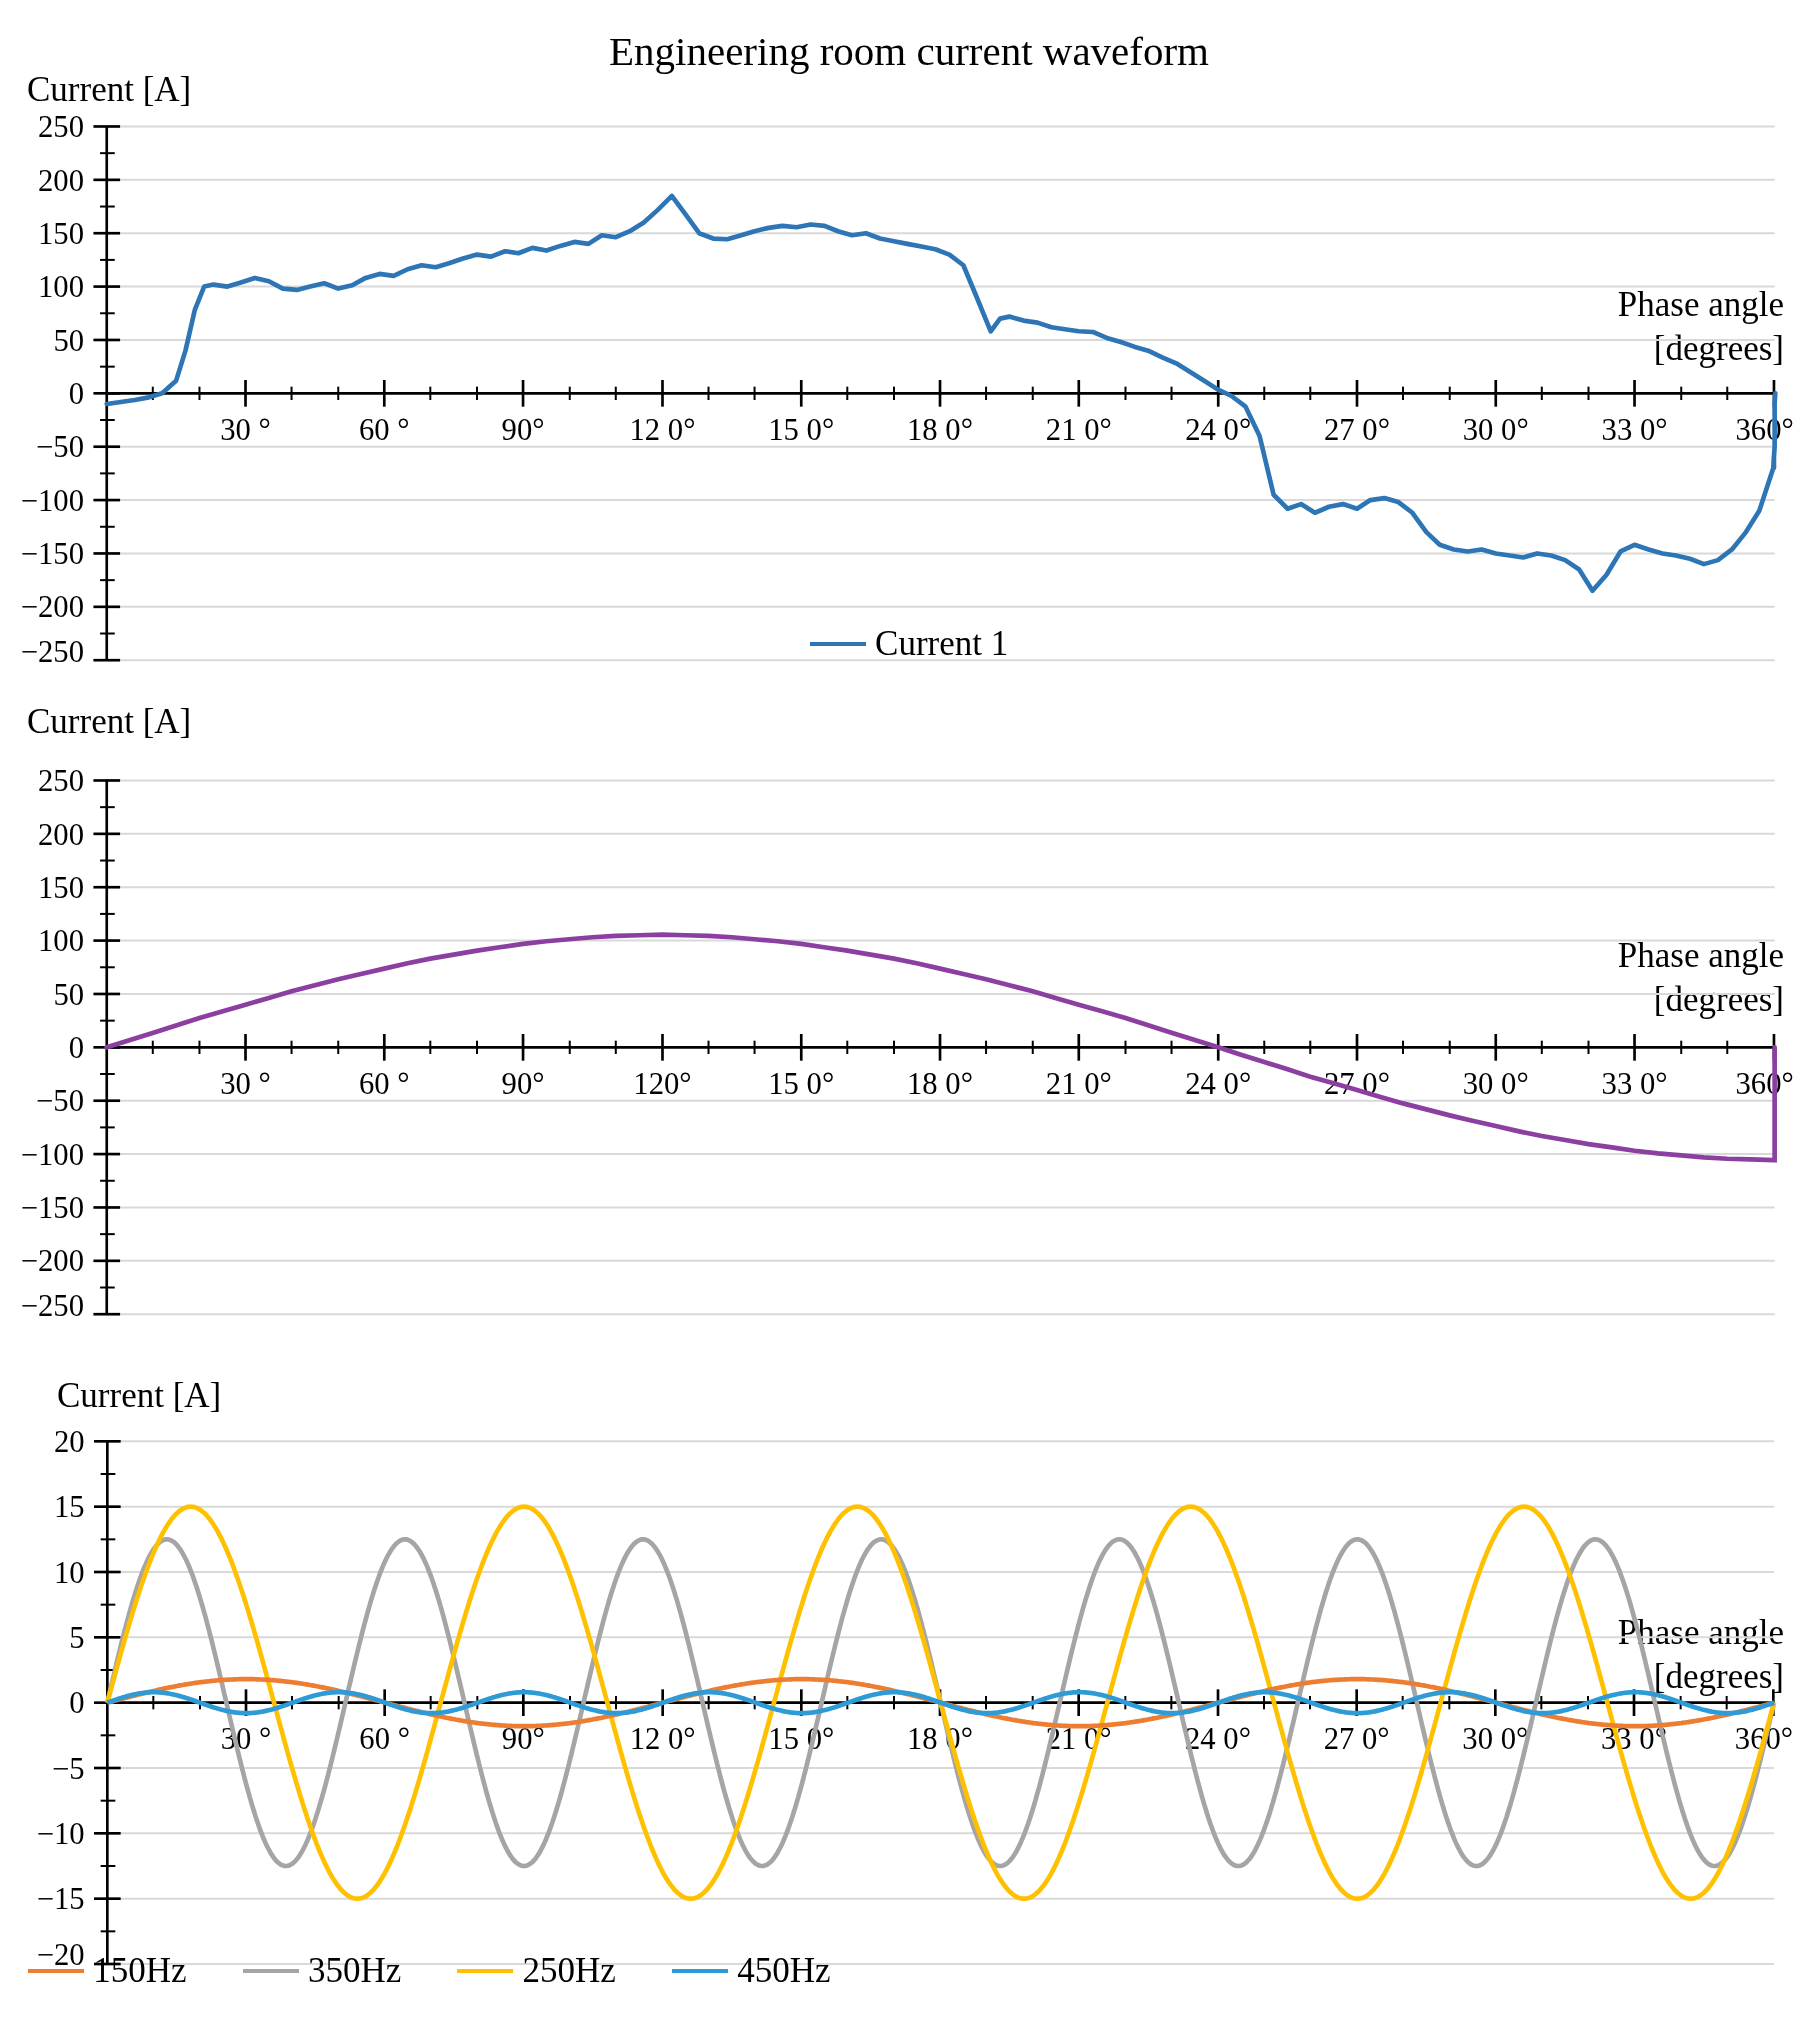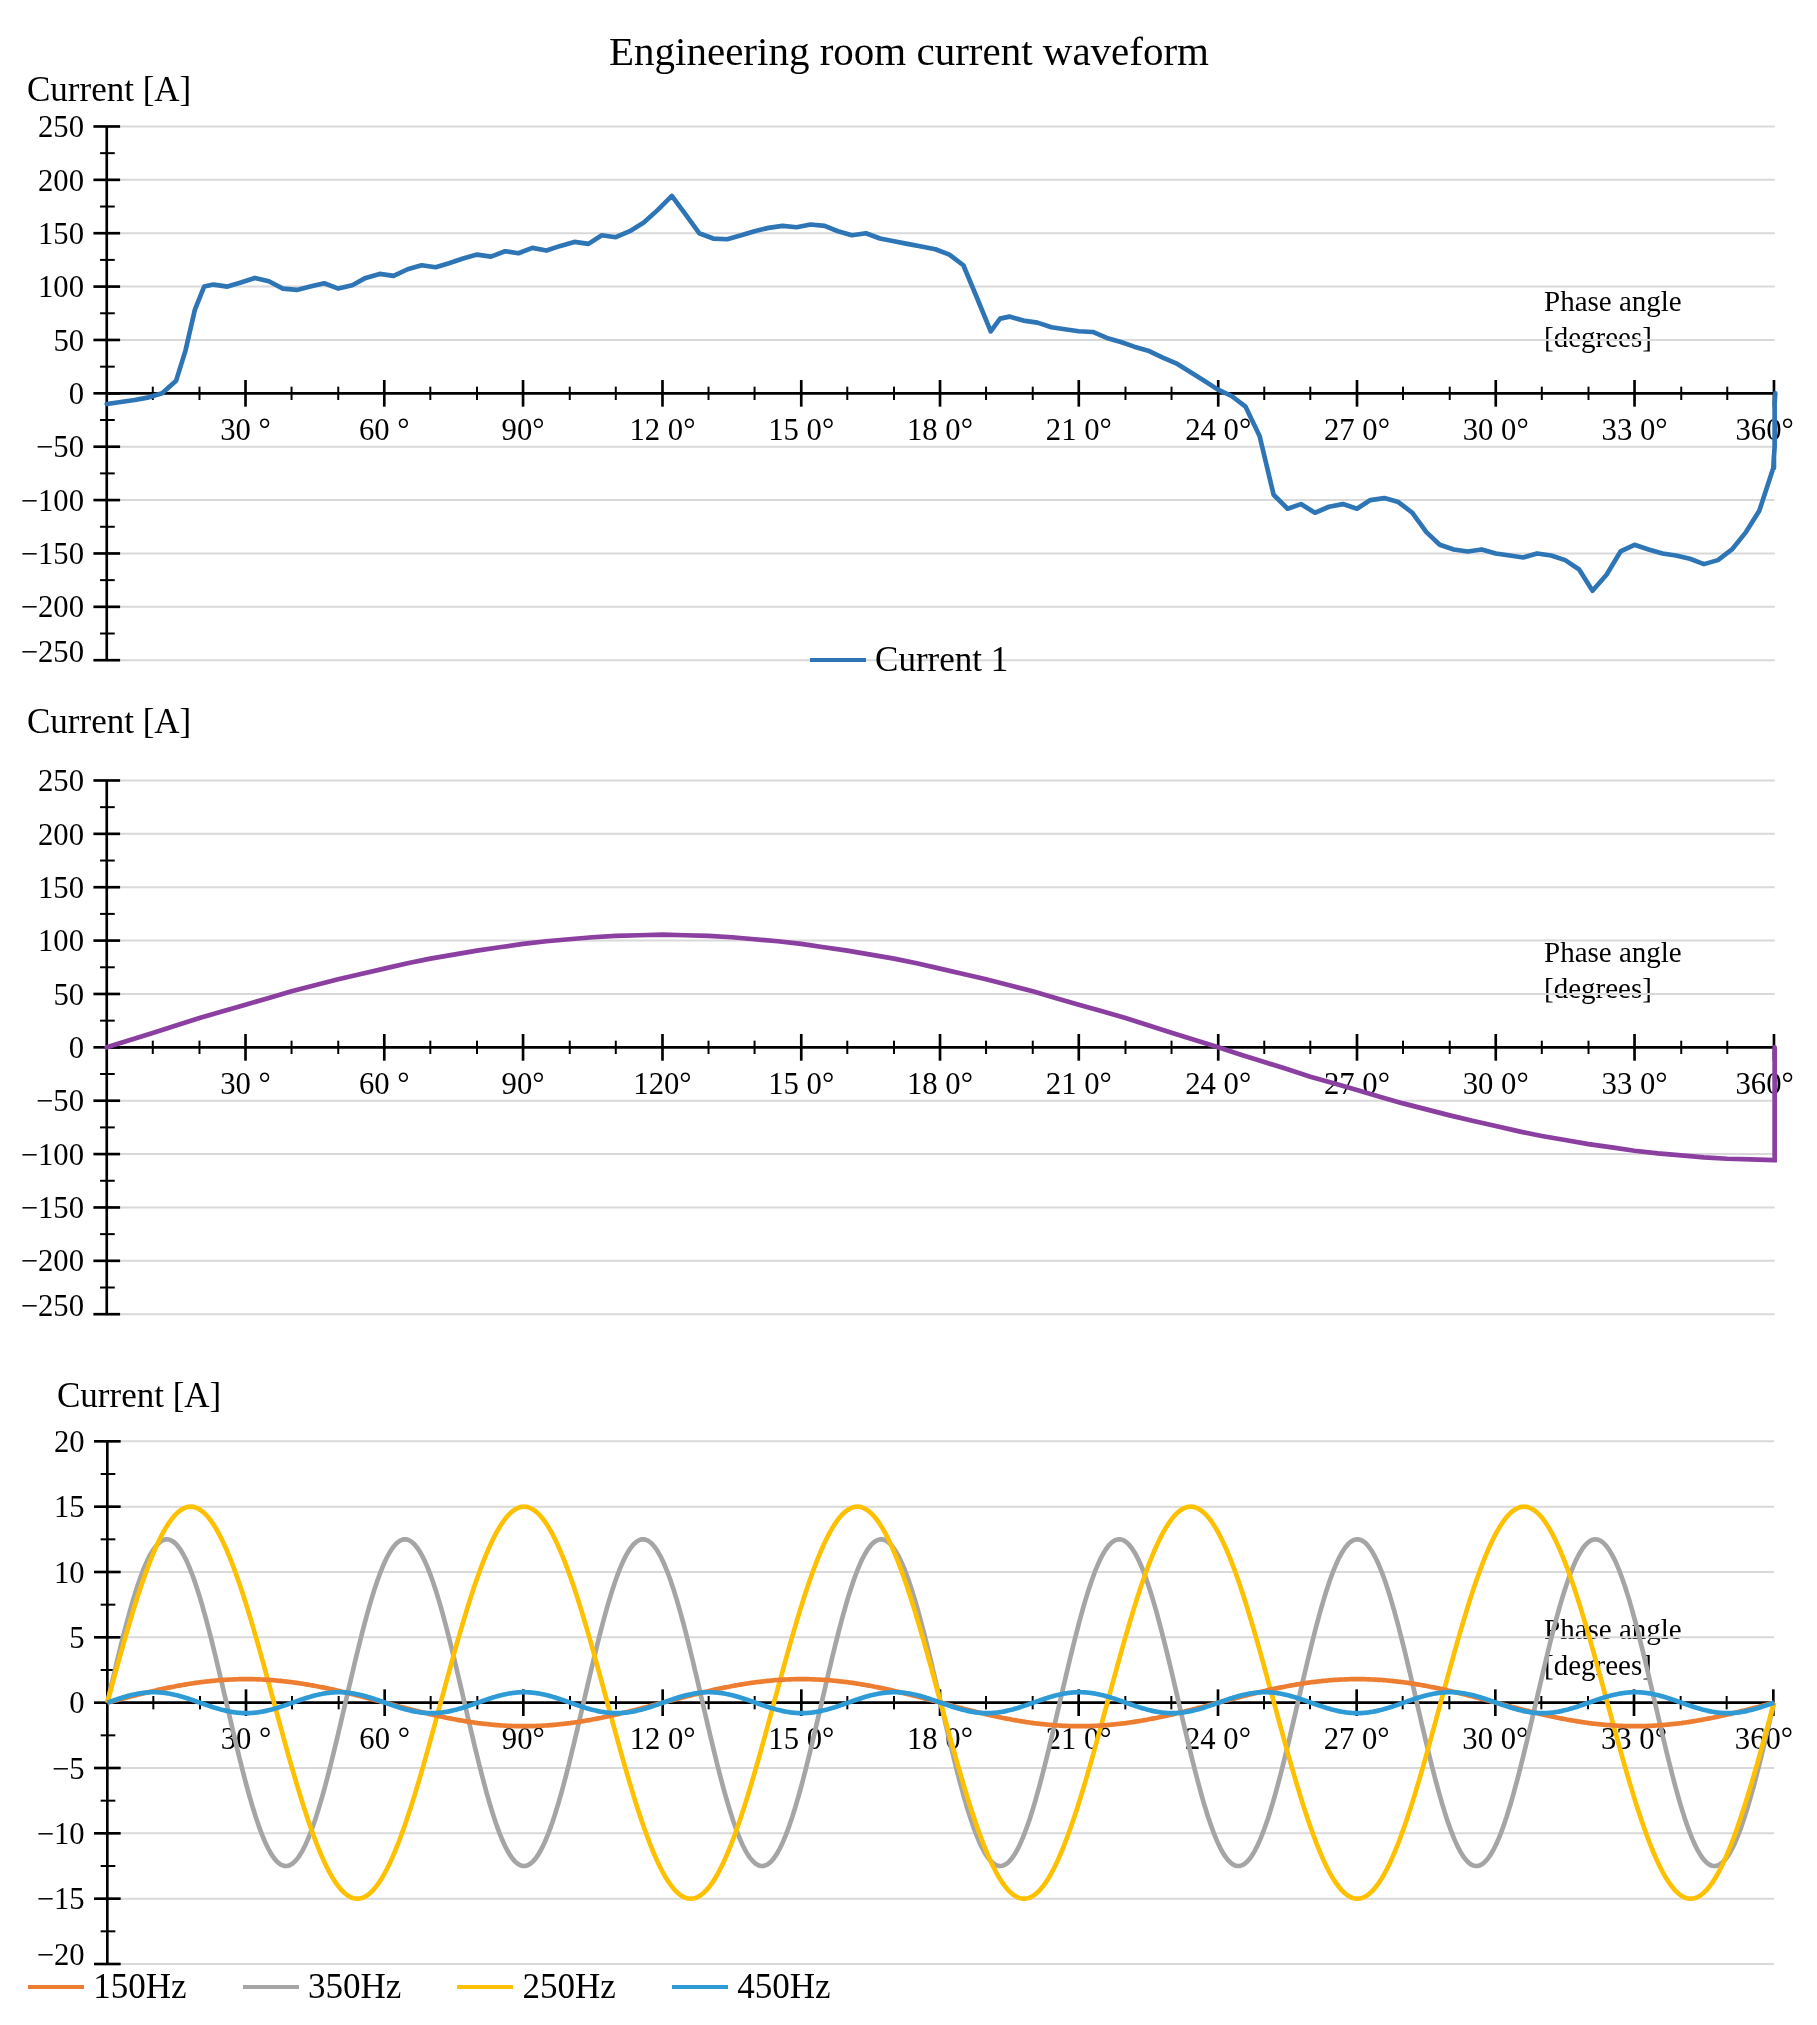--- a/index.html
+++ b/index.html
@@ -8,29 +8,29 @@
 
   .chart-block{position:relative;width:1818px;}
   .chart-title{
     position:absolute;text-align:center;width:100%;
     font-size:41px;font-family:"Liberation Serif",serif;color:#000;
   }
   .ylabel{
     position:absolute;font-size:35px;font-family:"Liberation Serif",serif;color:#000;
   }
   .phase-label{
-    position:absolute;font-size:29px;line-height:1.25;font-family:"Liberation Serif",serif;color:#000;text-align:left;
+    position:absolute;font-size:35px;line-height:1.25;font-family:"Liberation Serif",serif;color:#000;text-align:right;
   }
   .plot{position:absolute;}
   .plot svg{display:block;}
   .legend{
     position:absolute;display:flex;align-items:center;
     font-size:35px;font-family:"Liberation Serif",serif;
   }
-  .legend .item{display:flex;align-items:center;margin:16px 28px;}
+  .legend .item{display:flex;align-items:center;margin:0 28px;}
   .legend .swatch{width:56px;height:4.7px;margin-right:9.3px;display:inline-block;}
   .legend .lbl{white-space:nowrap;}
   .ticklbl{font-size:46px;font-family:"Liberation Serif",serif;fill:#000;}
   .ylbl{font-size:46px;font-family:"Liberation Serif",serif;fill:#000;}
 </style>
 </head>
 <body>
 
 <div class="page">
 

